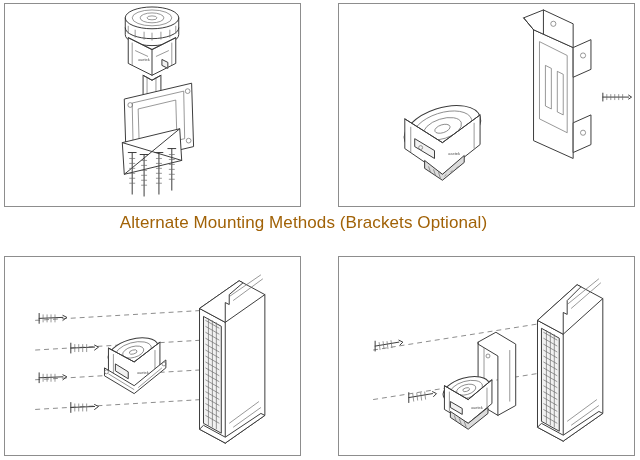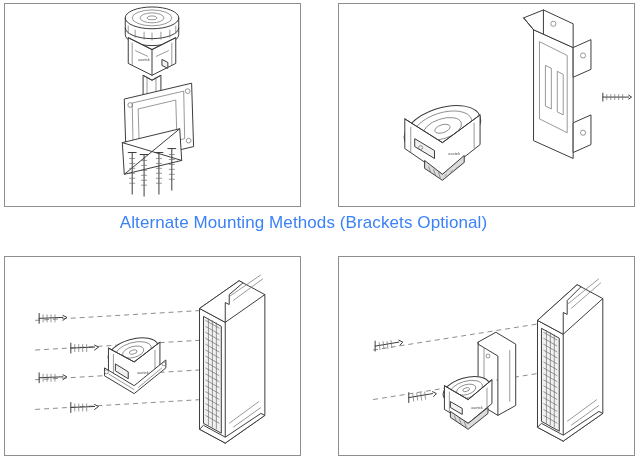--- a/index.html
+++ b/index.html
@@ -36,21 +36,21 @@
   .panel svg { display: block; width: 100%; height: 100%; }
 
   .caption {
     position: absolute;
     left: 0;
     top: 213px;
     width: 607px;
     text-align: center;
     font-size: 17px;
     letter-spacing: 0.1px;
-    color: #3b82f6;
+    color: #a16207;
     white-space: nowrap;
   }
 
   
   .ln  { fill: none; stroke: #3b3b3b; stroke-width: 1; stroke-linejoin: round; stroke-linecap: round; }
   .thin{ fill: none; stroke: #6b6b6b; stroke-width: 0.7; }
   .dash{ fill: none; stroke: #6f6f6f; stroke-width: 0.8; stroke-dasharray: 5 4; }
   .fillw { fill: #ffffff; stroke: #3b3b3b; stroke-width: 1; stroke-linejoin: round; }
   .fillg { fill: #f1f1f1; stroke: #3b3b3b; stroke-width: 1; stroke-linejoin: round; }
   .fillgd{ fill: #dcdcdc; stroke: #3b3b3b; stroke-width: 1; stroke-linejoin: round; }

